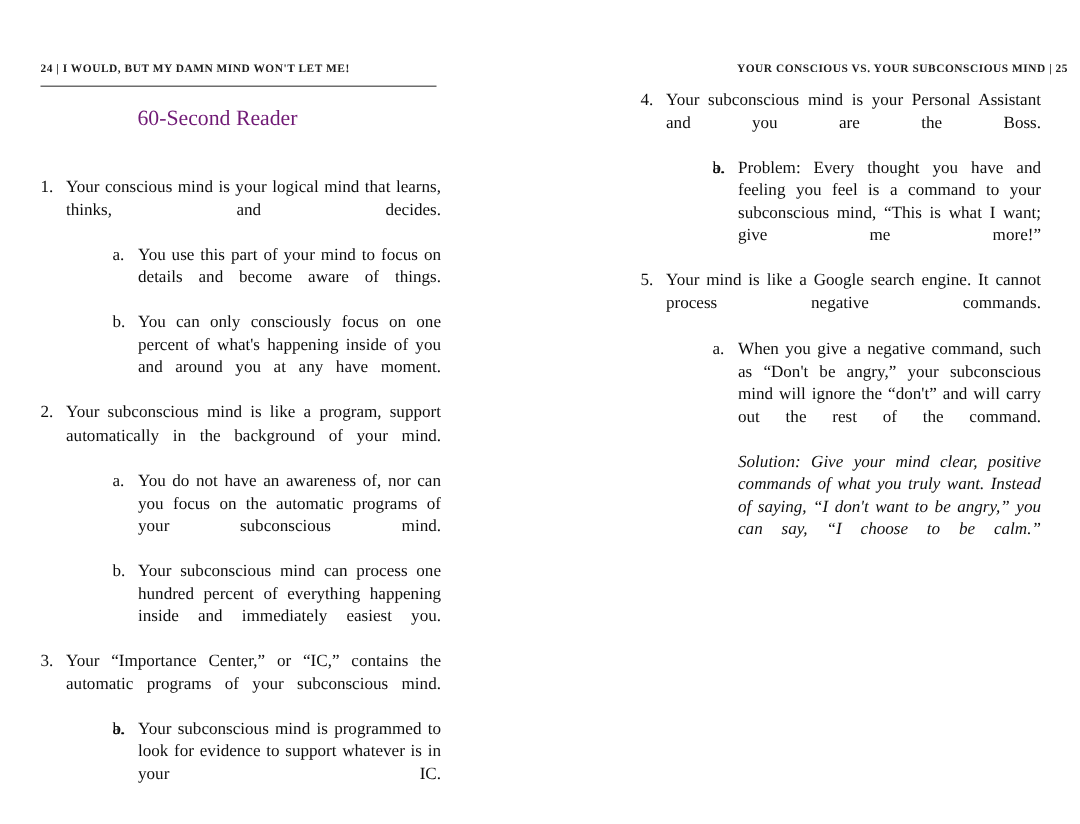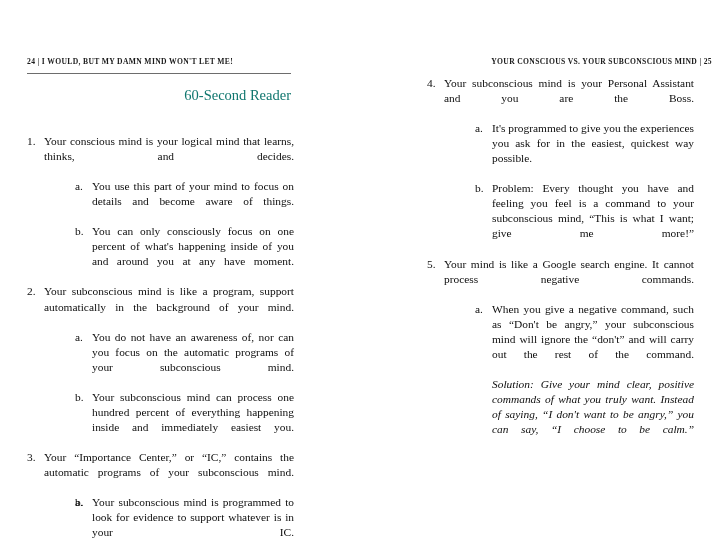--- a/index.html
+++ b/index.html
@@ -14,21 +14,20 @@
     font-family: "Liberation Serif", "DejaVu Serif", serif;
     color: #000000;
     overflow: hidden;
   }
 
   .page {
     position: absolute;
     left: 0; top: 0;
     width: 720px;
     height: 407px;
-    margin-top: 16px;
   }
 
   
   .runhead {
     position: absolute;
     top: 41px;
     font-family: "Liberation Serif", "DejaVu Serif", serif;
     font-weight: bold;
     font-size: 7.6px;
     letter-spacing: 0.35px;
@@ -42,27 +41,27 @@
     position: absolute;
     left: 27px;
     top: 57px;
     width: 264px;
     height: 1px;
     background: #6d6d6d;
   }
 
   .section-title {
     position: absolute;
-    left: 27px;
+    left: 13px;
     top: 70px;
     width: 264px;
-    text-align: right;
+    text-align: center;
     font-size: 14.5px;
     line-height: 18px;
-    color: #0f766e;
+    color: #701a75;
   }
 
   
   .list-block {
     position: absolute;
     width: 267px;
   }
   .lb-left  { left: 27px; top: 118px; }
   .lb-right { left: 427px; top: 60px; }
 
@@ -166,21 +165,20 @@
       </div>
     </div>
 
   <div class="list-block lb-right" id="right-list">
       <div class="item lvl1">
         <span class="marker">4.</span>
         <span class="body">Your subconscious mind is your Personal Assistant and you are the Boss.</span>
       </div>
       <div class="item lvl2">
         <span class="marker">a.</span>
-        <span class="body">It's programmed to give you the experiences you ask for in the easiest, quickest way possible.</span>
       </div>
       <div class="item lvl2">
         <span class="marker">b.</span>
         <span class="body">Problem: Every thought you have and feeling you feel is a command to your subconscious mind, “This is what I want; give me more!”</span>
       </div>
       <div class="item lvl1">
         <span class="marker">5.</span>
         <span class="body">Your mind is like a Google search engine. It cannot process negative commands.</span>
       </div>
       <div class="item lvl2">

